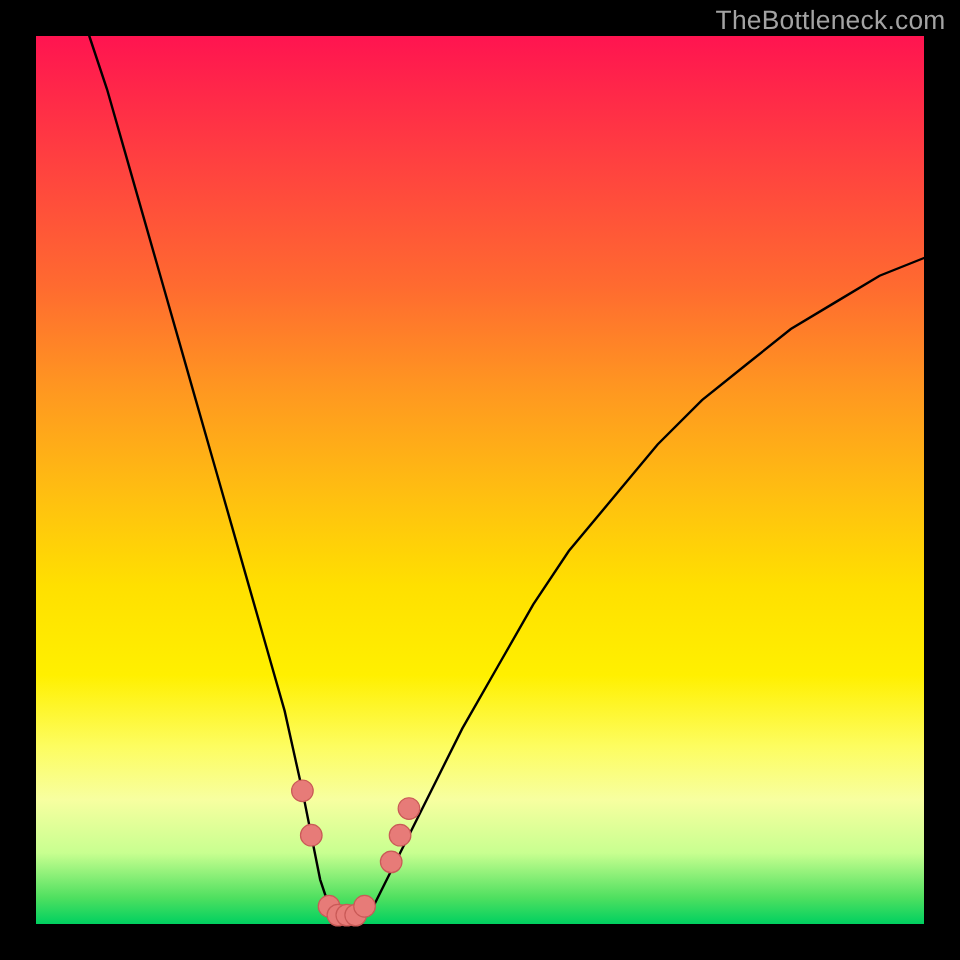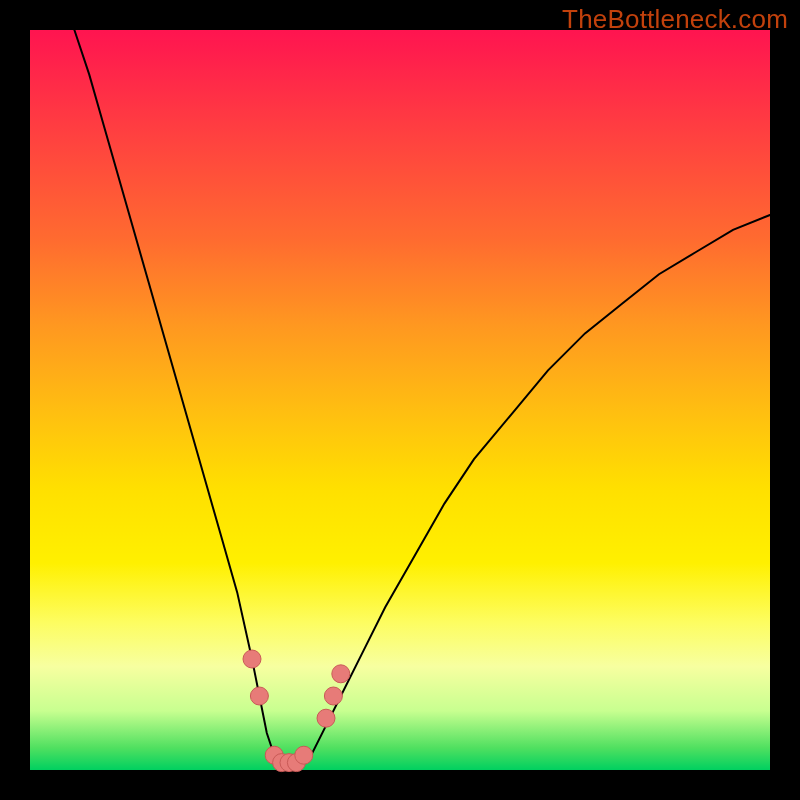--- a/index.html
+++ b/index.html
@@ -44,22 +44,22 @@
     top: 0;
     width: 740px;
     height: 740px;
     overflow: visible;
   }
   .watermark {
     position: absolute;
     top: 4px;
     right: 12px;
     font-family: Arial, Helvetica, sans-serif;
-    font-size: 26px;
-    color: #c2410c;
+    font-size: 22px;
+    color: #a3a3a3;
     font-weight: 500;
     letter-spacing: 0.2px;
   }
 </style>
 </head>
 <body>
 
 <div class="frame">
   <div class="plot">
     <svg class="curve" viewBox="0 0 740 740">

